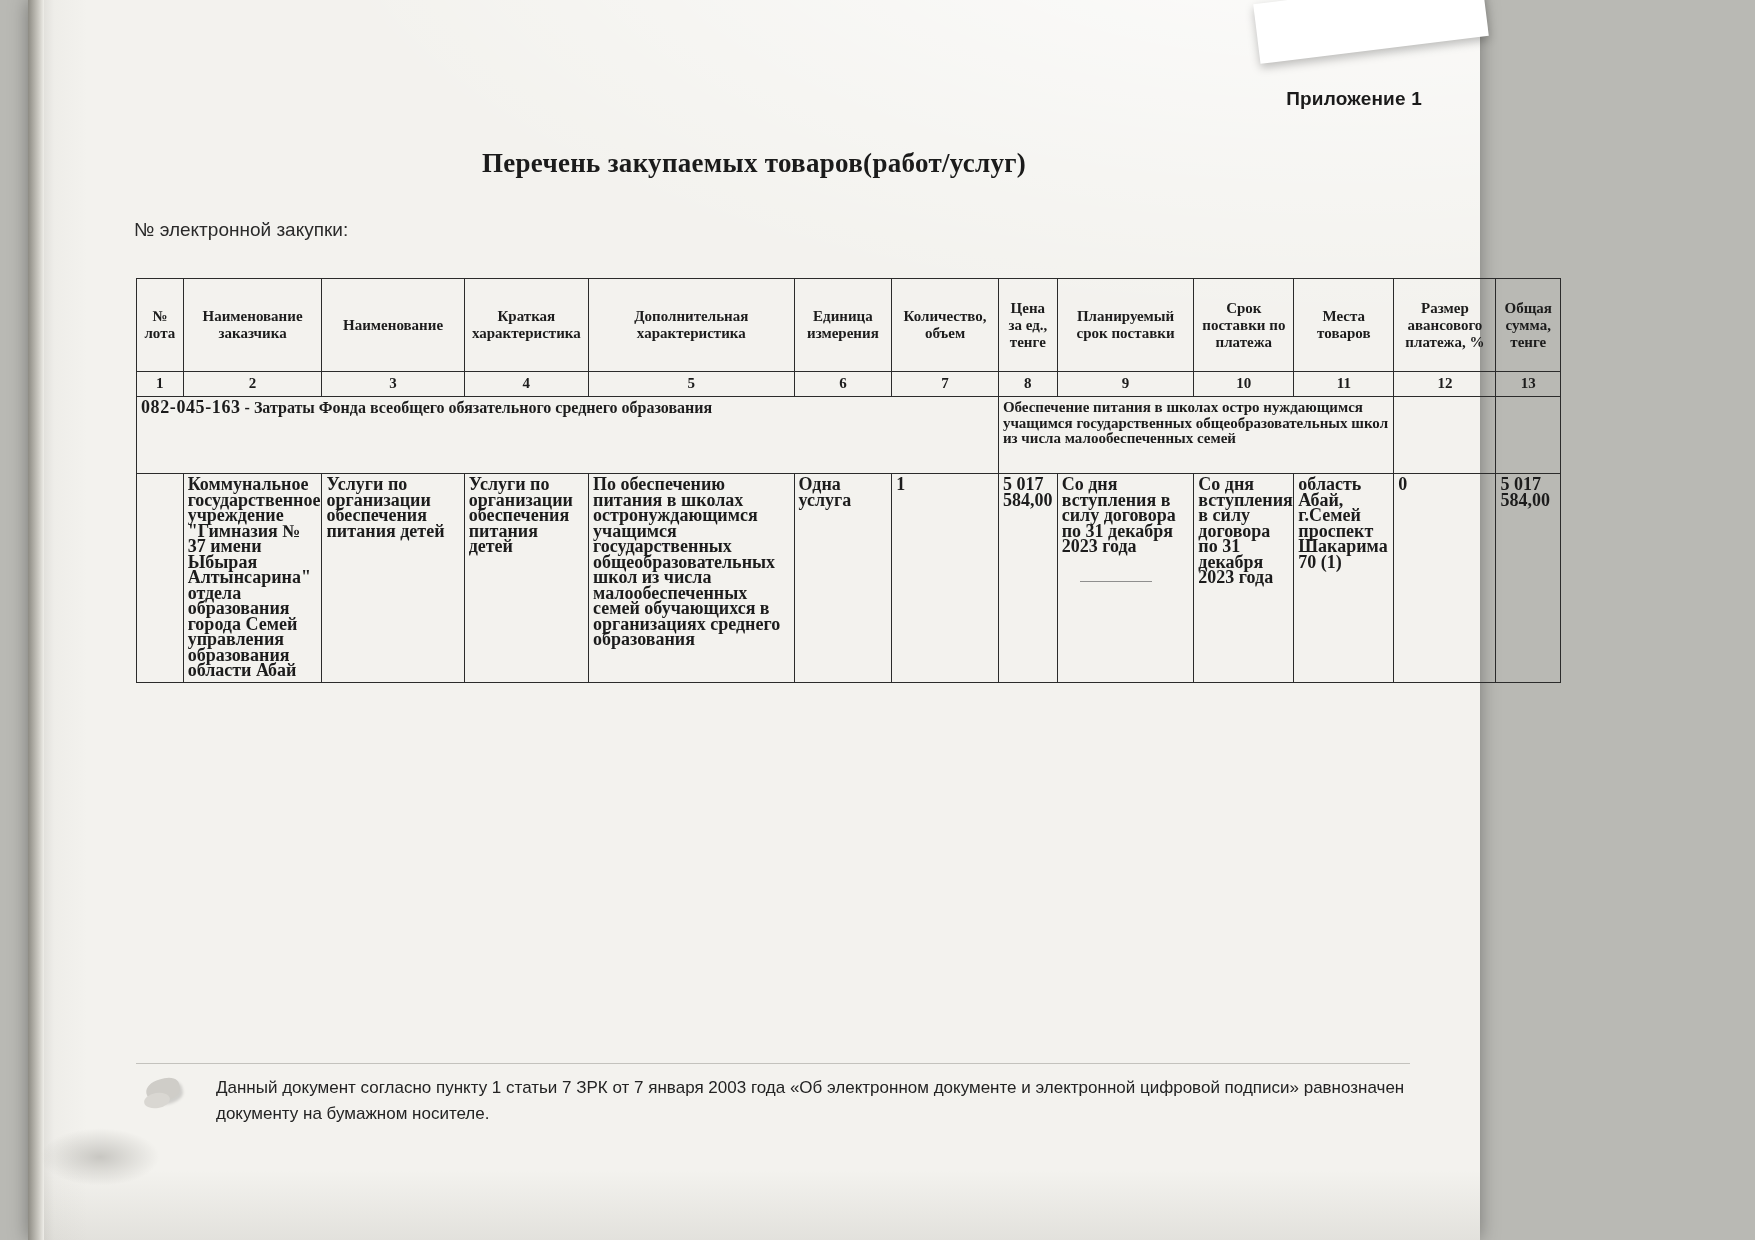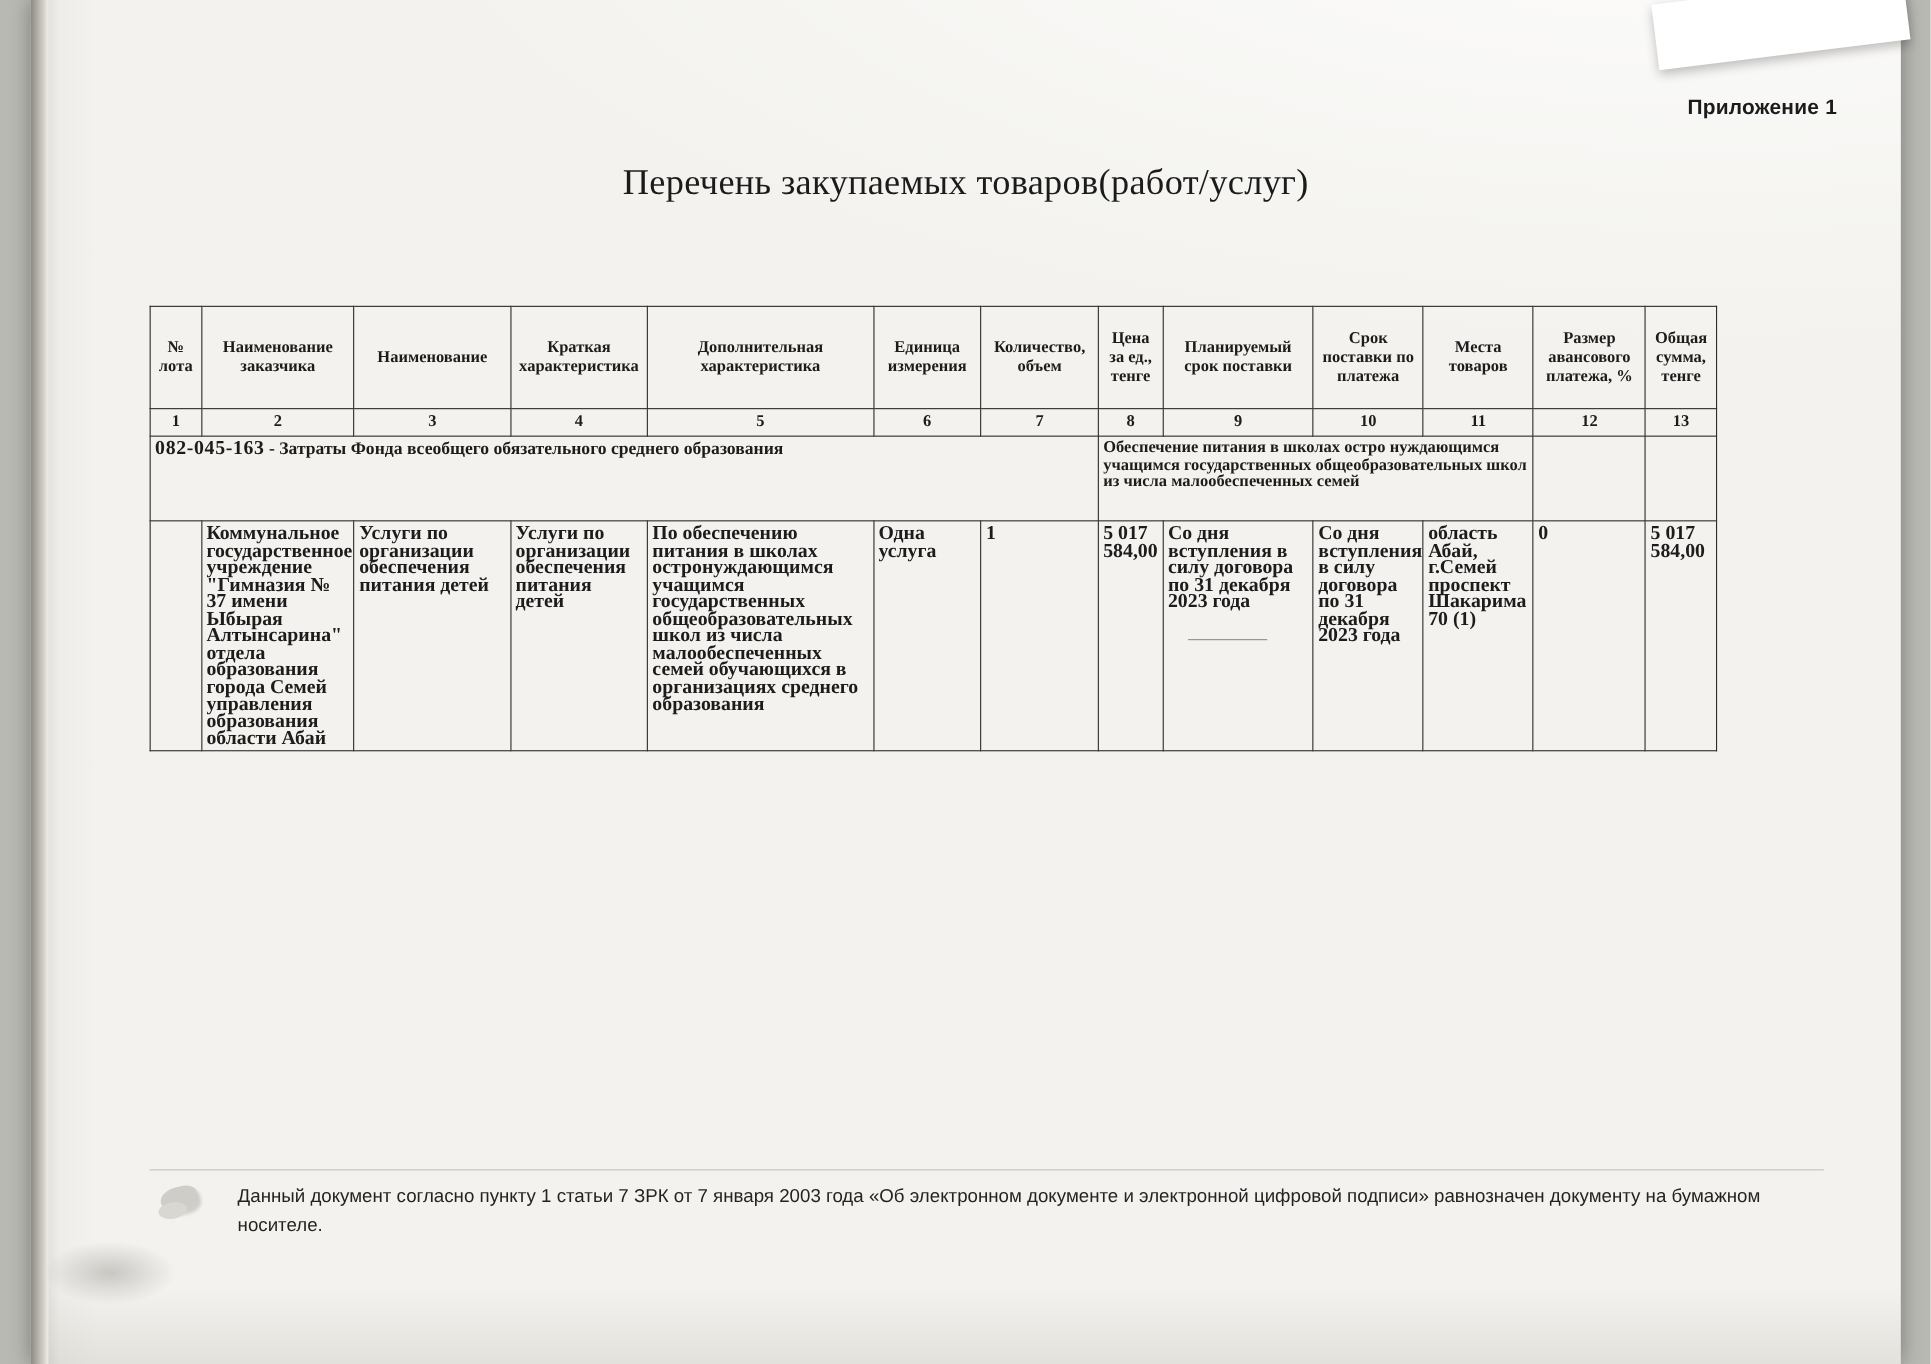--- a/index.html
+++ b/index.html
@@ -12,21 +12,21 @@
     background: #b9b9b4;
     font-family: "Liberation Serif", serif;
     overflow: hidden;
   }
 
   
   .page {
     position: absolute;
     left: 28px;
     top: 0px;
-    width: 1700px;
+    width: 1452px;
     height: 1240px;
     background: #f3f2ee;
     box-shadow: 0 0 18px rgba(0,0,0,0.35);
   }
   
   .page::before {
     content: "";
     position: absolute;
     inset: 0;
     background:
@@ -82,22 +82,22 @@
     font-weight: bold;
     letter-spacing: .2px;
     font-family: "Liberation Sans", sans-serif;
   }
   .doc-title {
     position: absolute;
     top: 148px;
     left: 0;
     width: 100%;
     text-align: center;
-    font-size: 33px;
-    font-weight: normal;
+    font-size: 27px;
+    font-weight: bold;
     letter-spacing: .3px;
   }
   .meta {
     position: absolute;
     left: 106px;
     top: 215px;
     font-size: 19px;
     line-height: 30px;
     font-family: "Liberation Sans", sans-serif;
     color: #2a2a2a;
@@ -236,20 +236,21 @@
   <div class="page-fold2"></div>
   <div class="page-fold"></div>
 
   <div class="content">
 
     <div class="appendix">Приложение 1</div>
 
     <div class="doc-title">Перечень закупаемых товаров(работ/услуг)</div>
 
     <div class="meta">
+      <div>№ электронной закупки:</div>
     </div>
 
     <table class="grid">
       <colgroup>
         <col style="width:42px">
         <col style="width:125px">
         <col style="width:128px">
         <col style="width:112px">
         <col style="width:185px">
         <col style="width:88px">

